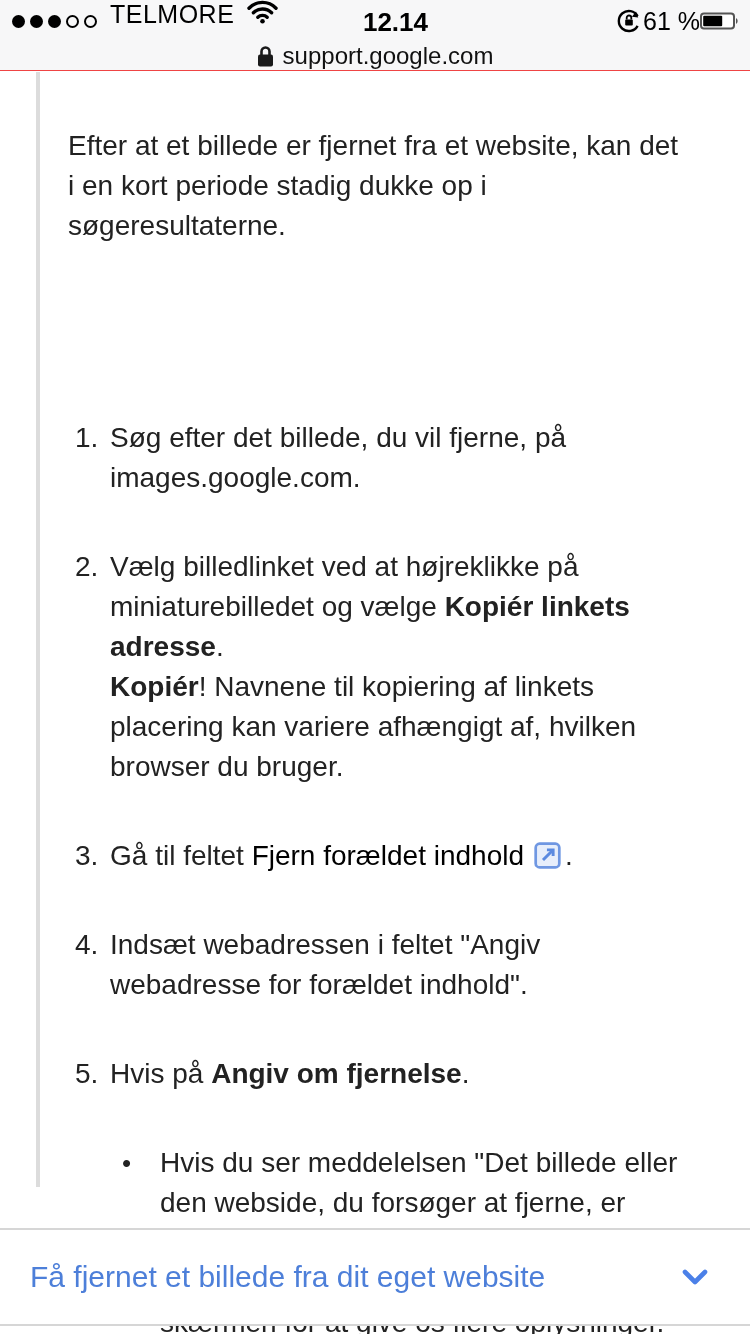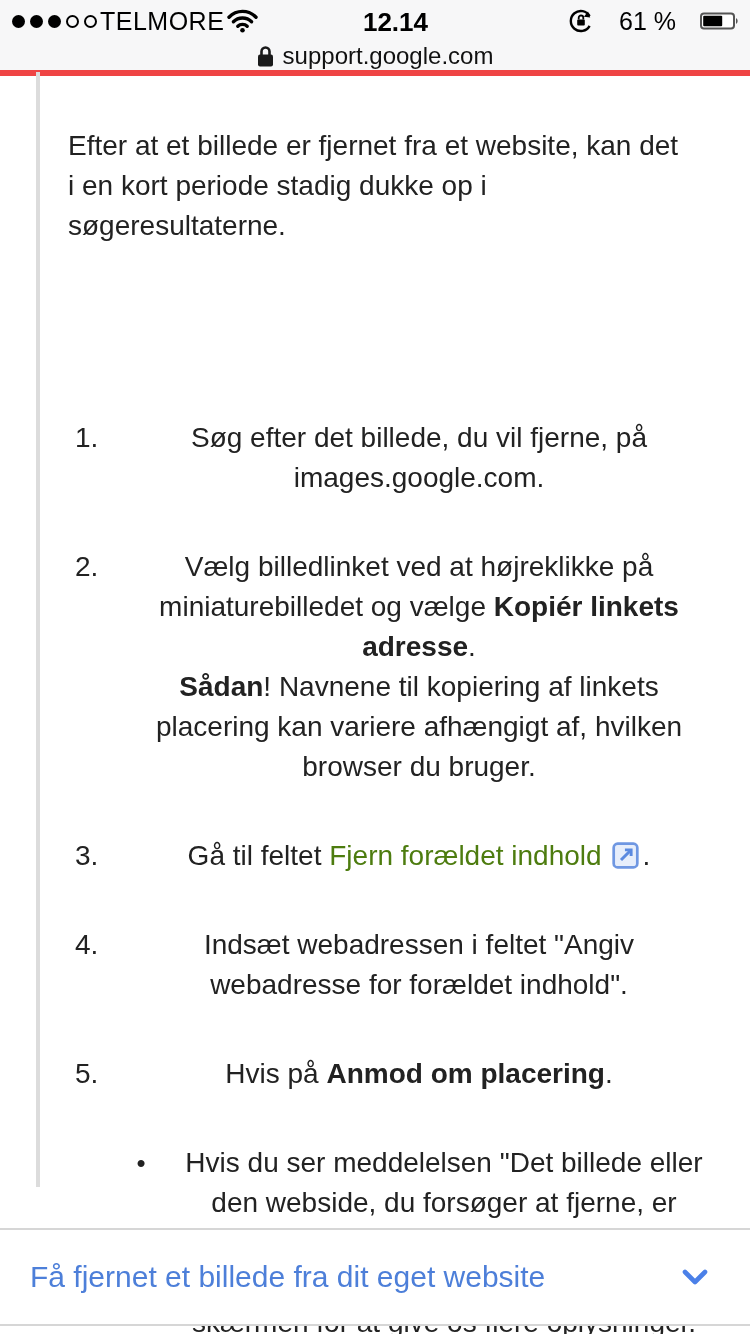--- a/index.html
+++ b/index.html
@@ -6,58 +6,58 @@
   .screen {
     position:relative; width:750px; height:1334px; overflow:hidden;
     background:#ffffff; color:#222;
     font-family:"Liberation Sans","DejaVu Sans",sans-serif;
   }
   
   .statusbar {
     position:absolute; top:0; left:0; right:0; height:42px;
     background:#f7f7f8;
   }
-  .sb-left { position:absolute; left:12px; top:0; height:42px; display:flex; align-items:center; gap:3px; }
+  .sb-left { position:absolute; left:12px; top:0; height:42px; display:flex; gap:13px; }
   .dots { display:flex; align-items:center; gap:5px; }
   .dot { width:13px; height:13px; border-radius:50%; box-sizing:border-box; }
   .dot.filled { background:#000; }
   .dot.empty  { border:2px solid #000; }
   .carrier { font-size:25px; color:#000; letter-spacing:0.5px; }
   .sb-time {
     position:absolute; left:0; right:0; top:0; height:42px;
     text-align:center; line-height:44px; font-size:26px; font-weight:bold; color:#000;padding-left:41px;
   }
-  .sb-right { position:absolute; right:10px; top:0; height:42px; display:flex; align-items:center; gap:24px; }
+  .sb-right { position:absolute; right:10px; top:0; height:42px; display:flex; align-items:center; gap:0; }
   .batt-pct { font-size:25px; color:#000; }
   
   .urlbar {
     position:absolute; top:42px; left:0; right:0; height:28px;
-    background:#f7f7f8; border-bottom:6px solid #ef4444;
+    background:#f7f7f8; border-bottom:1px solid #ef4444;
     display:flex; align-items:center; justify-content:center; gap:9px;
     font-size:24px; color:#111;
   }
   
   .vrule { position:absolute; left:36px; top:72px; width:4px; height:1115px; background:#dcdcdc; }
   .article {
     position:absolute; top:72px; left:0; width:750px; box-sizing:border-box;
     padding:2px 22px 0 68px;
     font-size:28px; line-height:40px; color:#222;
     white-space:pre-line;
   }
   .article p { margin:12px 0 26px 0; }
   ol.steps { list-style:none; margin:26px 0 0 0; padding:0; }
   ol.steps > li { display:flex; margin:0 0 9px 0; }
   .marker { flex:0 0 42px; box-sizing:border-box; padding-left:7px; }
-  .li-body { flex:1; min-width:0;text-align:center; }
+  .li-body { flex:1; min-width:0; }
   ul.subs { list-style:none; margin:9px 0 0 10px; padding:0; }
   ul.subs > li { display:flex; margin:0 0 9px 0; }
   ul.subs > li:last-child { margin-bottom:0; }
   .marker2 { flex:0 0 40px; box-sizing:border-box; padding-left:2px; font-size:26px; }
   b { font-weight:bold; }
-  a.link { color:#4d7c0f; text-decoration:none; }
+  a.link { color:#000000; text-decoration:none; }
   .ext-icon { margin:0 4px 0 10px; vertical-align:-4px; }
   
   .accordion {
     position:absolute; top:1228px; left:0; right:0; height:98px; box-sizing:border-box;
     background:#fff; border-top:2px solid #d6d6d6; border-bottom:2px solid #d6d6d6;
     display:flex; align-items:center; justify-content:space-between;
     padding:0 42px 0 30px;
   }
   .accordion-title { font-size:30px; color:#4d7fd9; }
 </style>
@@ -119,40 +119,40 @@
       <li>
         <span class="marker">1.</span>
         <span class="li-body"><span>Søg efter det billede, du vil fjerne, på
 images.google.com.</span></span>
       </li>
       <li>
         <span class="marker">2.</span>
         <span class="li-body"><span>Vælg billedlinket ved at højreklikke på
 miniaturebilledet og vælge </span><b>Kopiér linkets
 adresse</b><span>.
-</span><b>Sådan</b><span>! Navnene til kopiering af linkets
+</span><b>Kopiér</b><span>! Navnene til kopiering af linkets
 placering kan variere afhængigt af, hvilken
 browser du bruger.</span></span>
       </li>
       <li>
         <span class="marker">3.</span>
         <span class="li-body"><span>Gå til feltet </span><a class="link" href="#"><span>Fjern forældet indhold</span></a><svg class="ext-icon" width="27" height="27" viewBox="0 0 24 24">
               <rect x="1.5" y="1.5" width="21" height="21" rx="3.5" fill="#e7eefb" stroke="#6f97e2" stroke-width="2.4"></rect>
               <path d="M8 16 L16 8" fill="none" stroke="#5b8ae0" stroke-width="2.6"></path>
               <path d="M11.5 7 H17 V12.5" fill="none" stroke="#5b8ae0" stroke-width="2.6"></path>
             </svg><span>.</span></span>
       </li>
       <li>
         <span class="marker">4.</span>
         <span class="li-body"><span>Indsæt webadressen i feltet "Angiv
 webadresse for forældet indhold".</span></span>
       </li>
       <li>
         <span class="marker">5.</span>
-        <span class="li-body"><span>Hvis på </span><b>Anmod om placering</b><span>.</span>
+        <span class="li-body"><span>Hvis på </span><b>Angiv om fjernelse</b><span>.</span>
           <ul class="subs">
             <li>
               <span class="marker2">•</span>
               <span class="li-body"><span>Hvis du ser meddelelsen "Det billede eller
 den webside, du forsøger at fjerne, er
 angiveligt ikke blevet fjernet af ejeren af
 websitet", skal du følge vejledningen på
 skærmen for at give os flere oplysninger.</span></span>
             </li>
             

